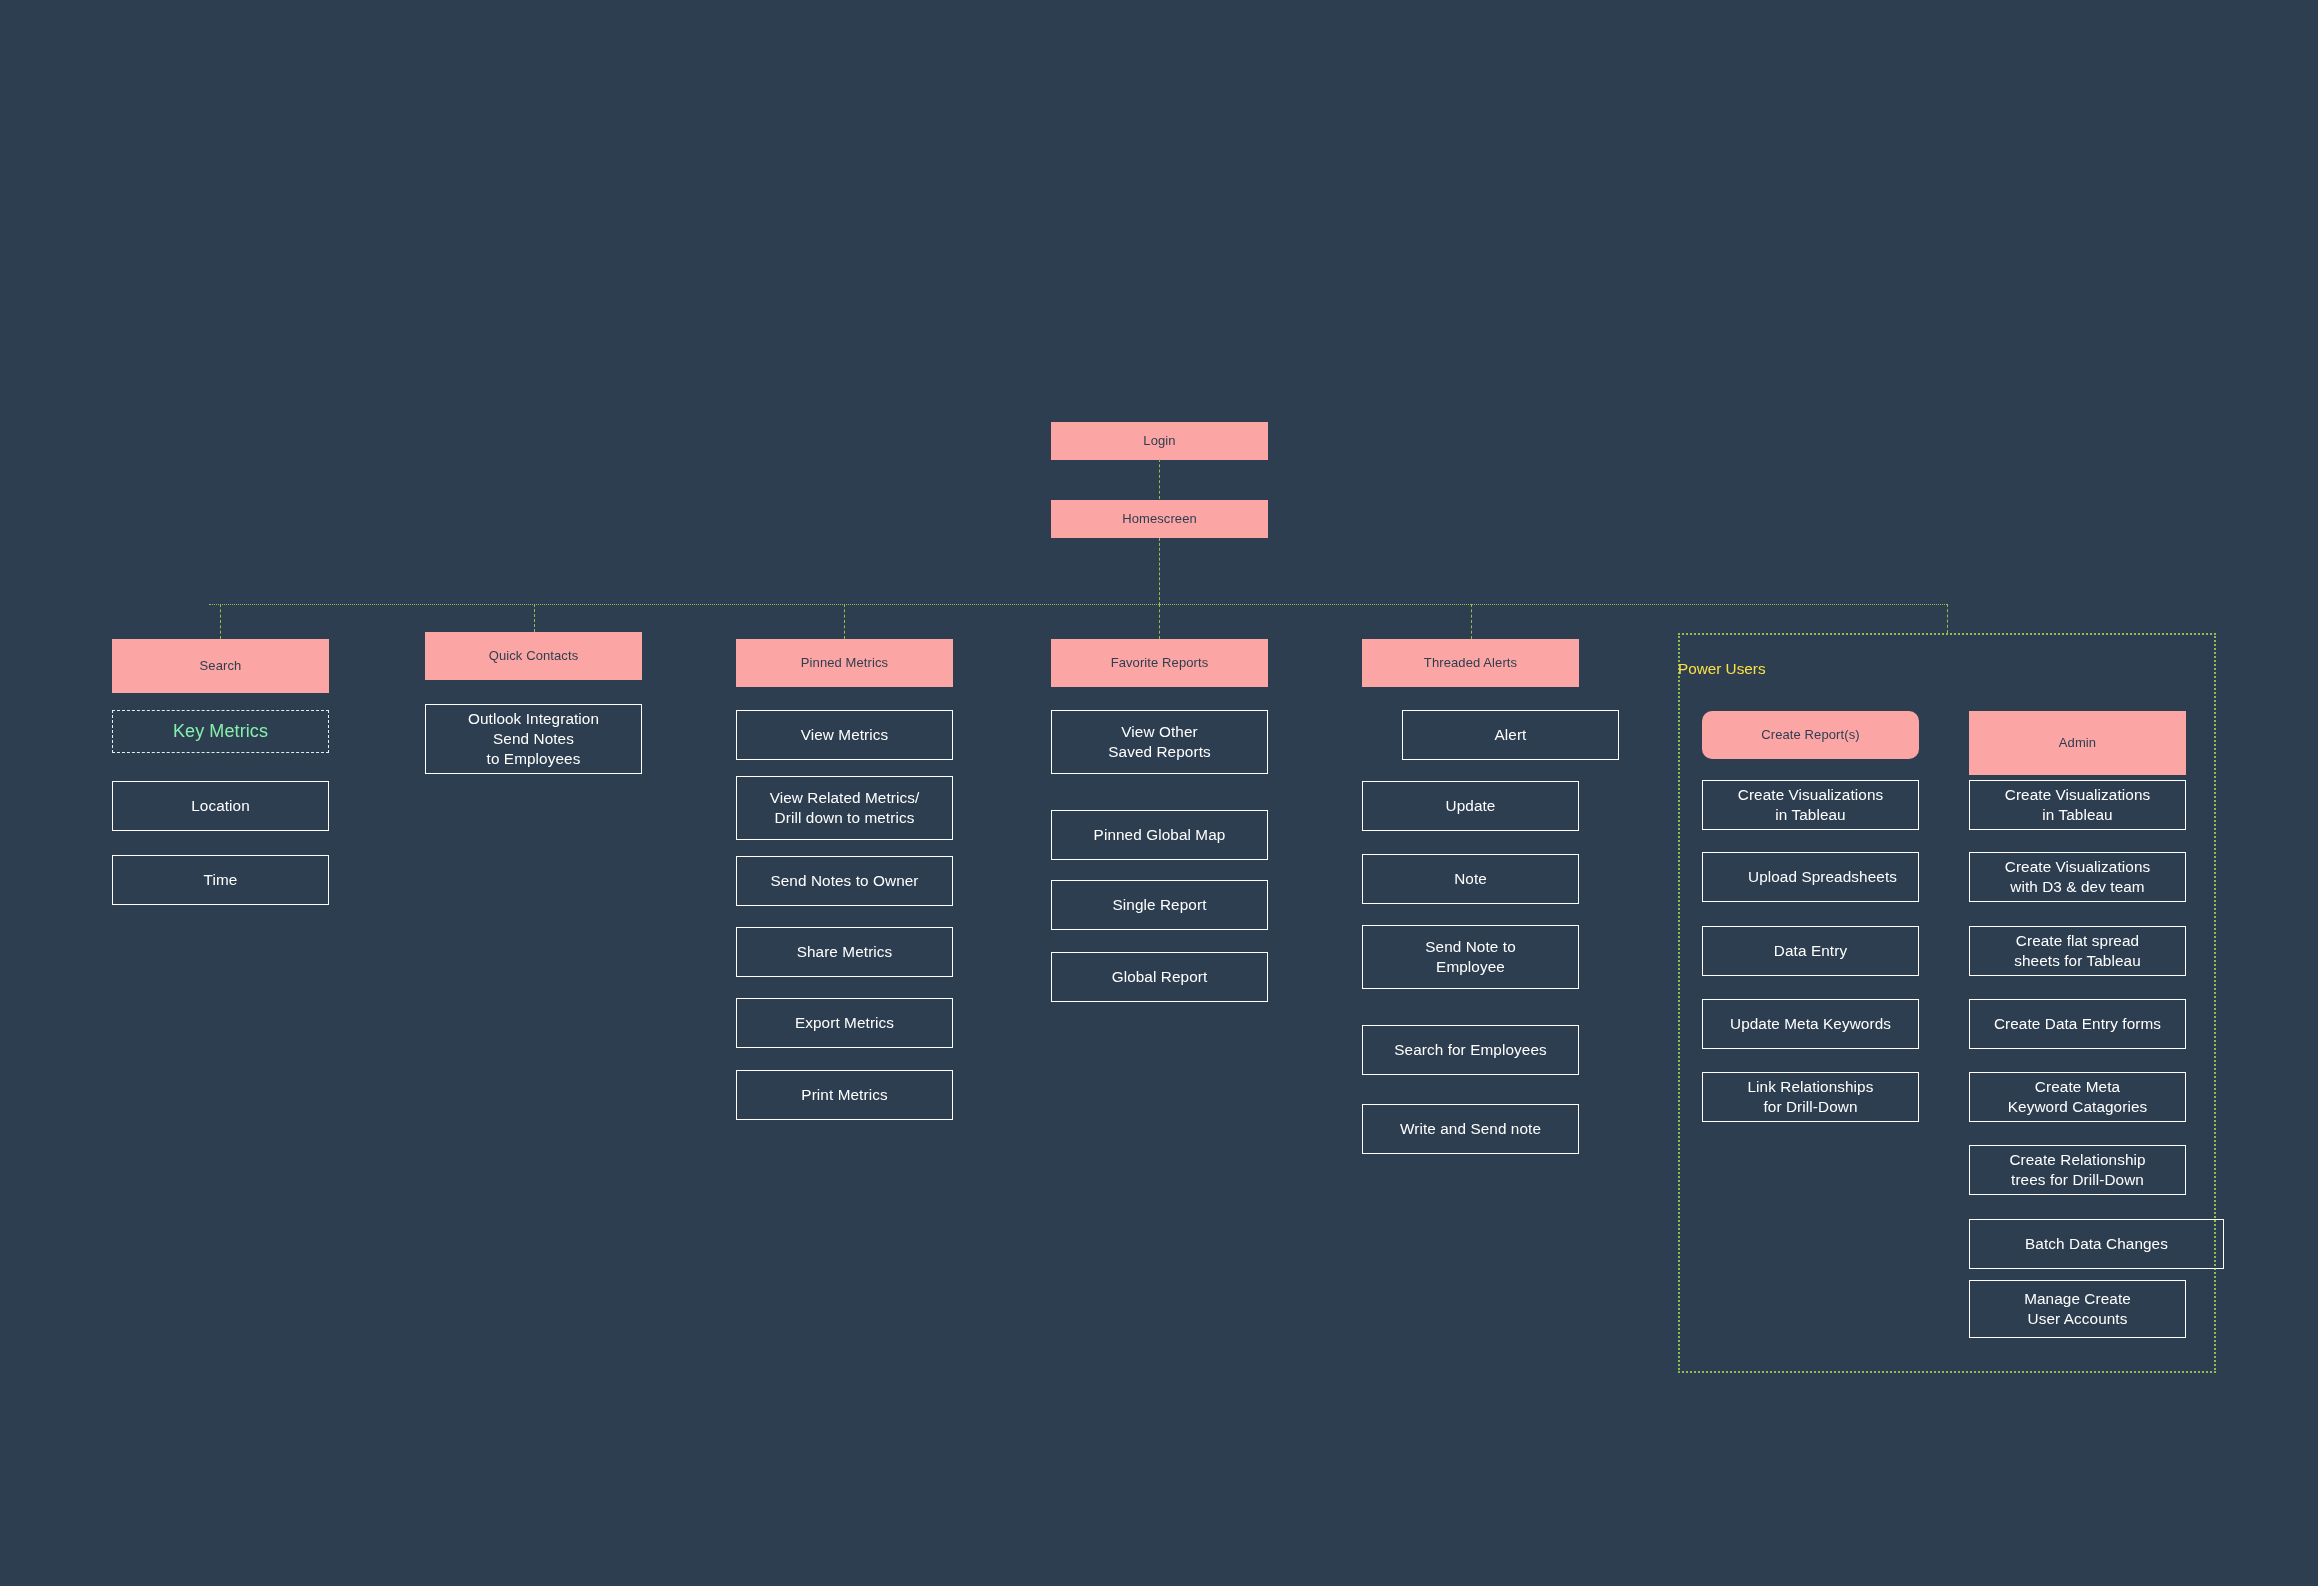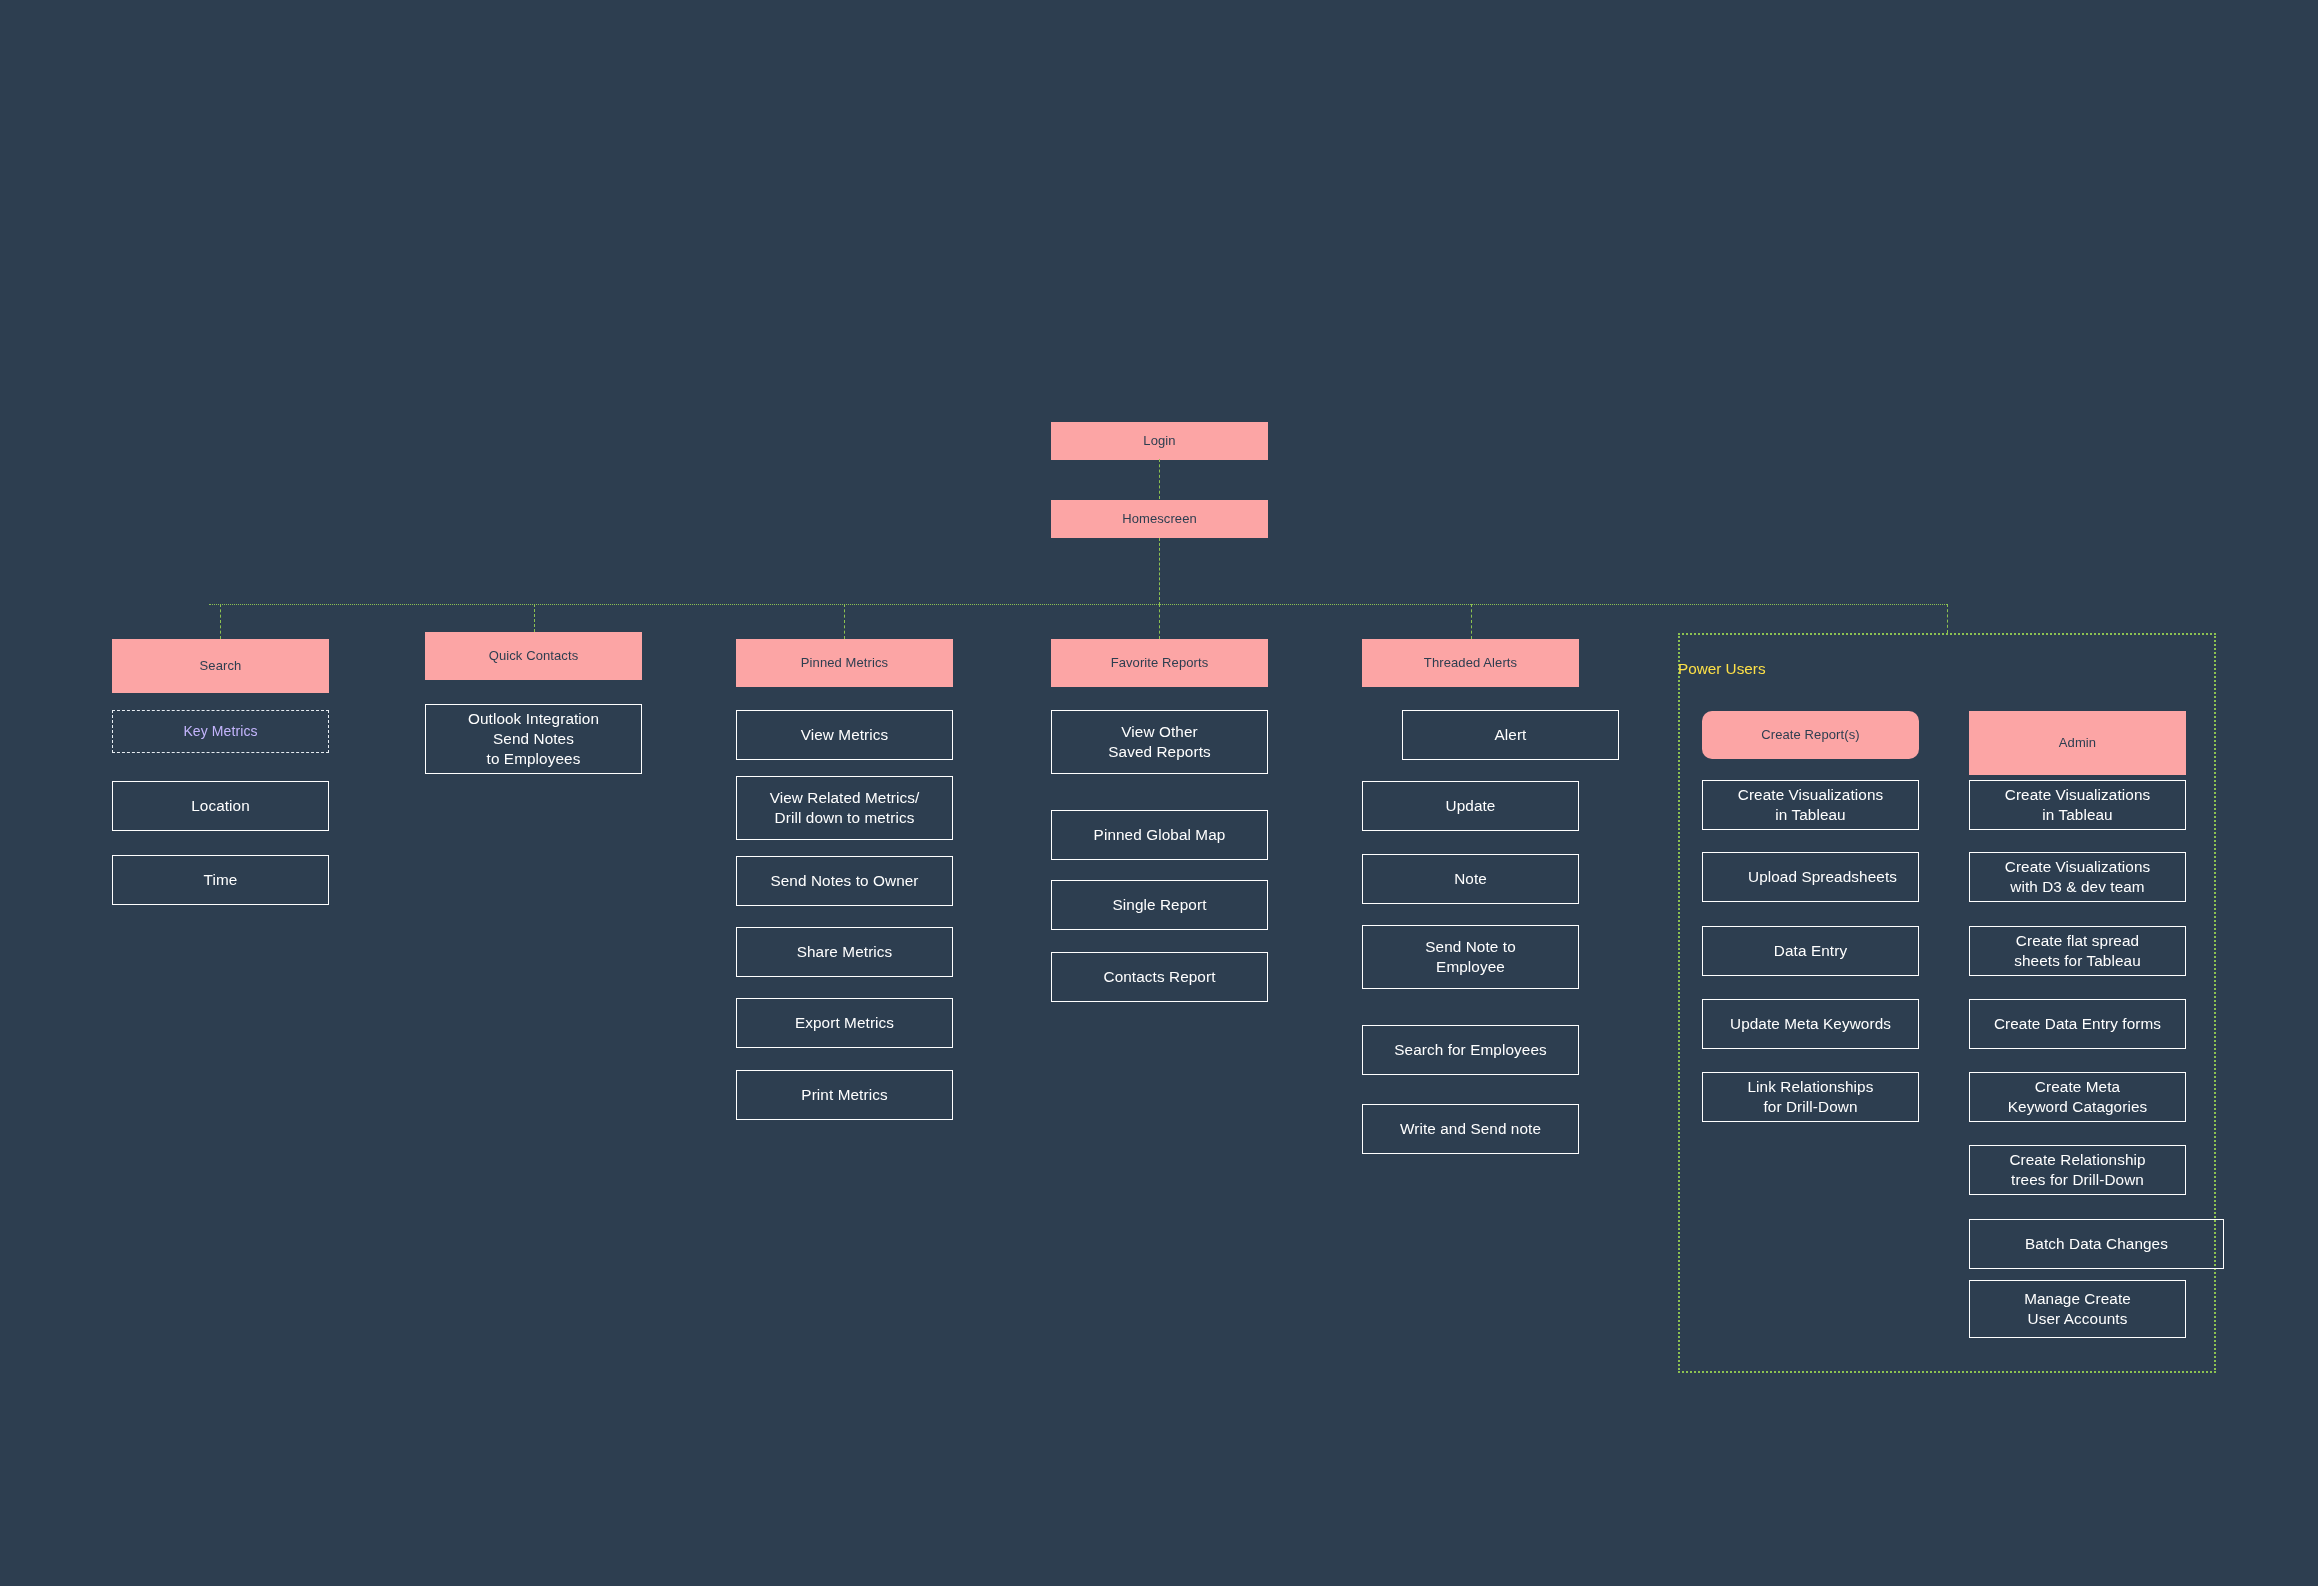--- a/index.html
+++ b/index.html
@@ -40,22 +40,22 @@
   }
   .node.plain{
     background:transparent;
     border:1.2px solid #ffffff;
     color:#ffffff;
     font-size:15.3px;
   }
   .node.dashed-blue{
     background:transparent;
     border:1.2px dashed #e8eef3;
-    color:#c4b5fd;
-    font-size:14px;
+    color:#86efac;
+    font-size:18px;
   }
 
   
   .group{
     position:absolute;
     box-sizing:border-box;
     border:2.4px dotted #8cc152;
   }
   .group-title{
     position:absolute;
@@ -95,21 +95,21 @@
       <div class="node plain" style="left: 736px; top: 856px; width: 217px; height: 50px;">Send Notes to Owner</div>
       <div class="node plain" style="left: 736px; top: 927px; width: 217px; height: 50px;">Share Metrics</div>
       <div class="node plain" style="left: 736px; top: 998px; width: 217px; height: 50px;">Export Metrics</div>
       <div class="node plain" style="left: 736px; top: 1070px; width: 217px; height: 50px;">Print Metrics</div>
       <div class="vline" style="left: 1159px; top: 604px; height: 35px;"></div>
       <div class="node green" style="left: 1051px; top: 639px; width: 217px; height: 48px;">Favorite Reports</div>
       <div class="node plain" style="left: 1051px; top: 710px; width: 217px; height: 64px;">View Other
 Saved Reports</div>
       <div class="node plain" style="left: 1051px; top: 810px; width: 217px; height: 50px;">Pinned Global Map</div>
       <div class="node plain" style="left: 1051px; top: 880px; width: 217px; height: 50px;">Single Report</div>
-      <div class="node plain" style="left: 1051px; top: 952px; width: 217px; height: 50px;">Contacts Report</div>
+      <div class="node plain" style="left: 1051px; top: 952px; width: 217px; height: 50px;">Global Report</div>
       <div class="vline" style="left: 1471px; top: 604px; height: 35px;"></div>
       <div class="node green" style="left: 1362px; top: 639px; width: 217px; height: 48px;">Threaded Alerts</div>
       <div class="node plain" style="left: 1362px; top: 710px; width: 217px; height: 50px; margin-left: 40px;">Alert</div>
       <div class="node plain" style="left: 1362px; top: 781px; width: 217px; height: 50px;">Update</div>
       <div class="node plain" style="left: 1362px; top: 854px; width: 217px; height: 50px;">Note</div>
       <div class="node plain" style="left: 1362px; top: 925px; width: 217px; height: 64px;">Send Note to
 Employee</div>
       <div class="node plain" style="left: 1362px; top: 1025px; width: 217px; height: 50px;">Search for Employees</div>
       <div class="node plain" style="left: 1362px; top: 1104px; width: 217px; height: 50px;">Write and Send note</div>
       <div class="node green" style="left: 1702px; top: 711px; width: 217px; height: 48px; border-radius: 10px;">Create Report(s)</div>

